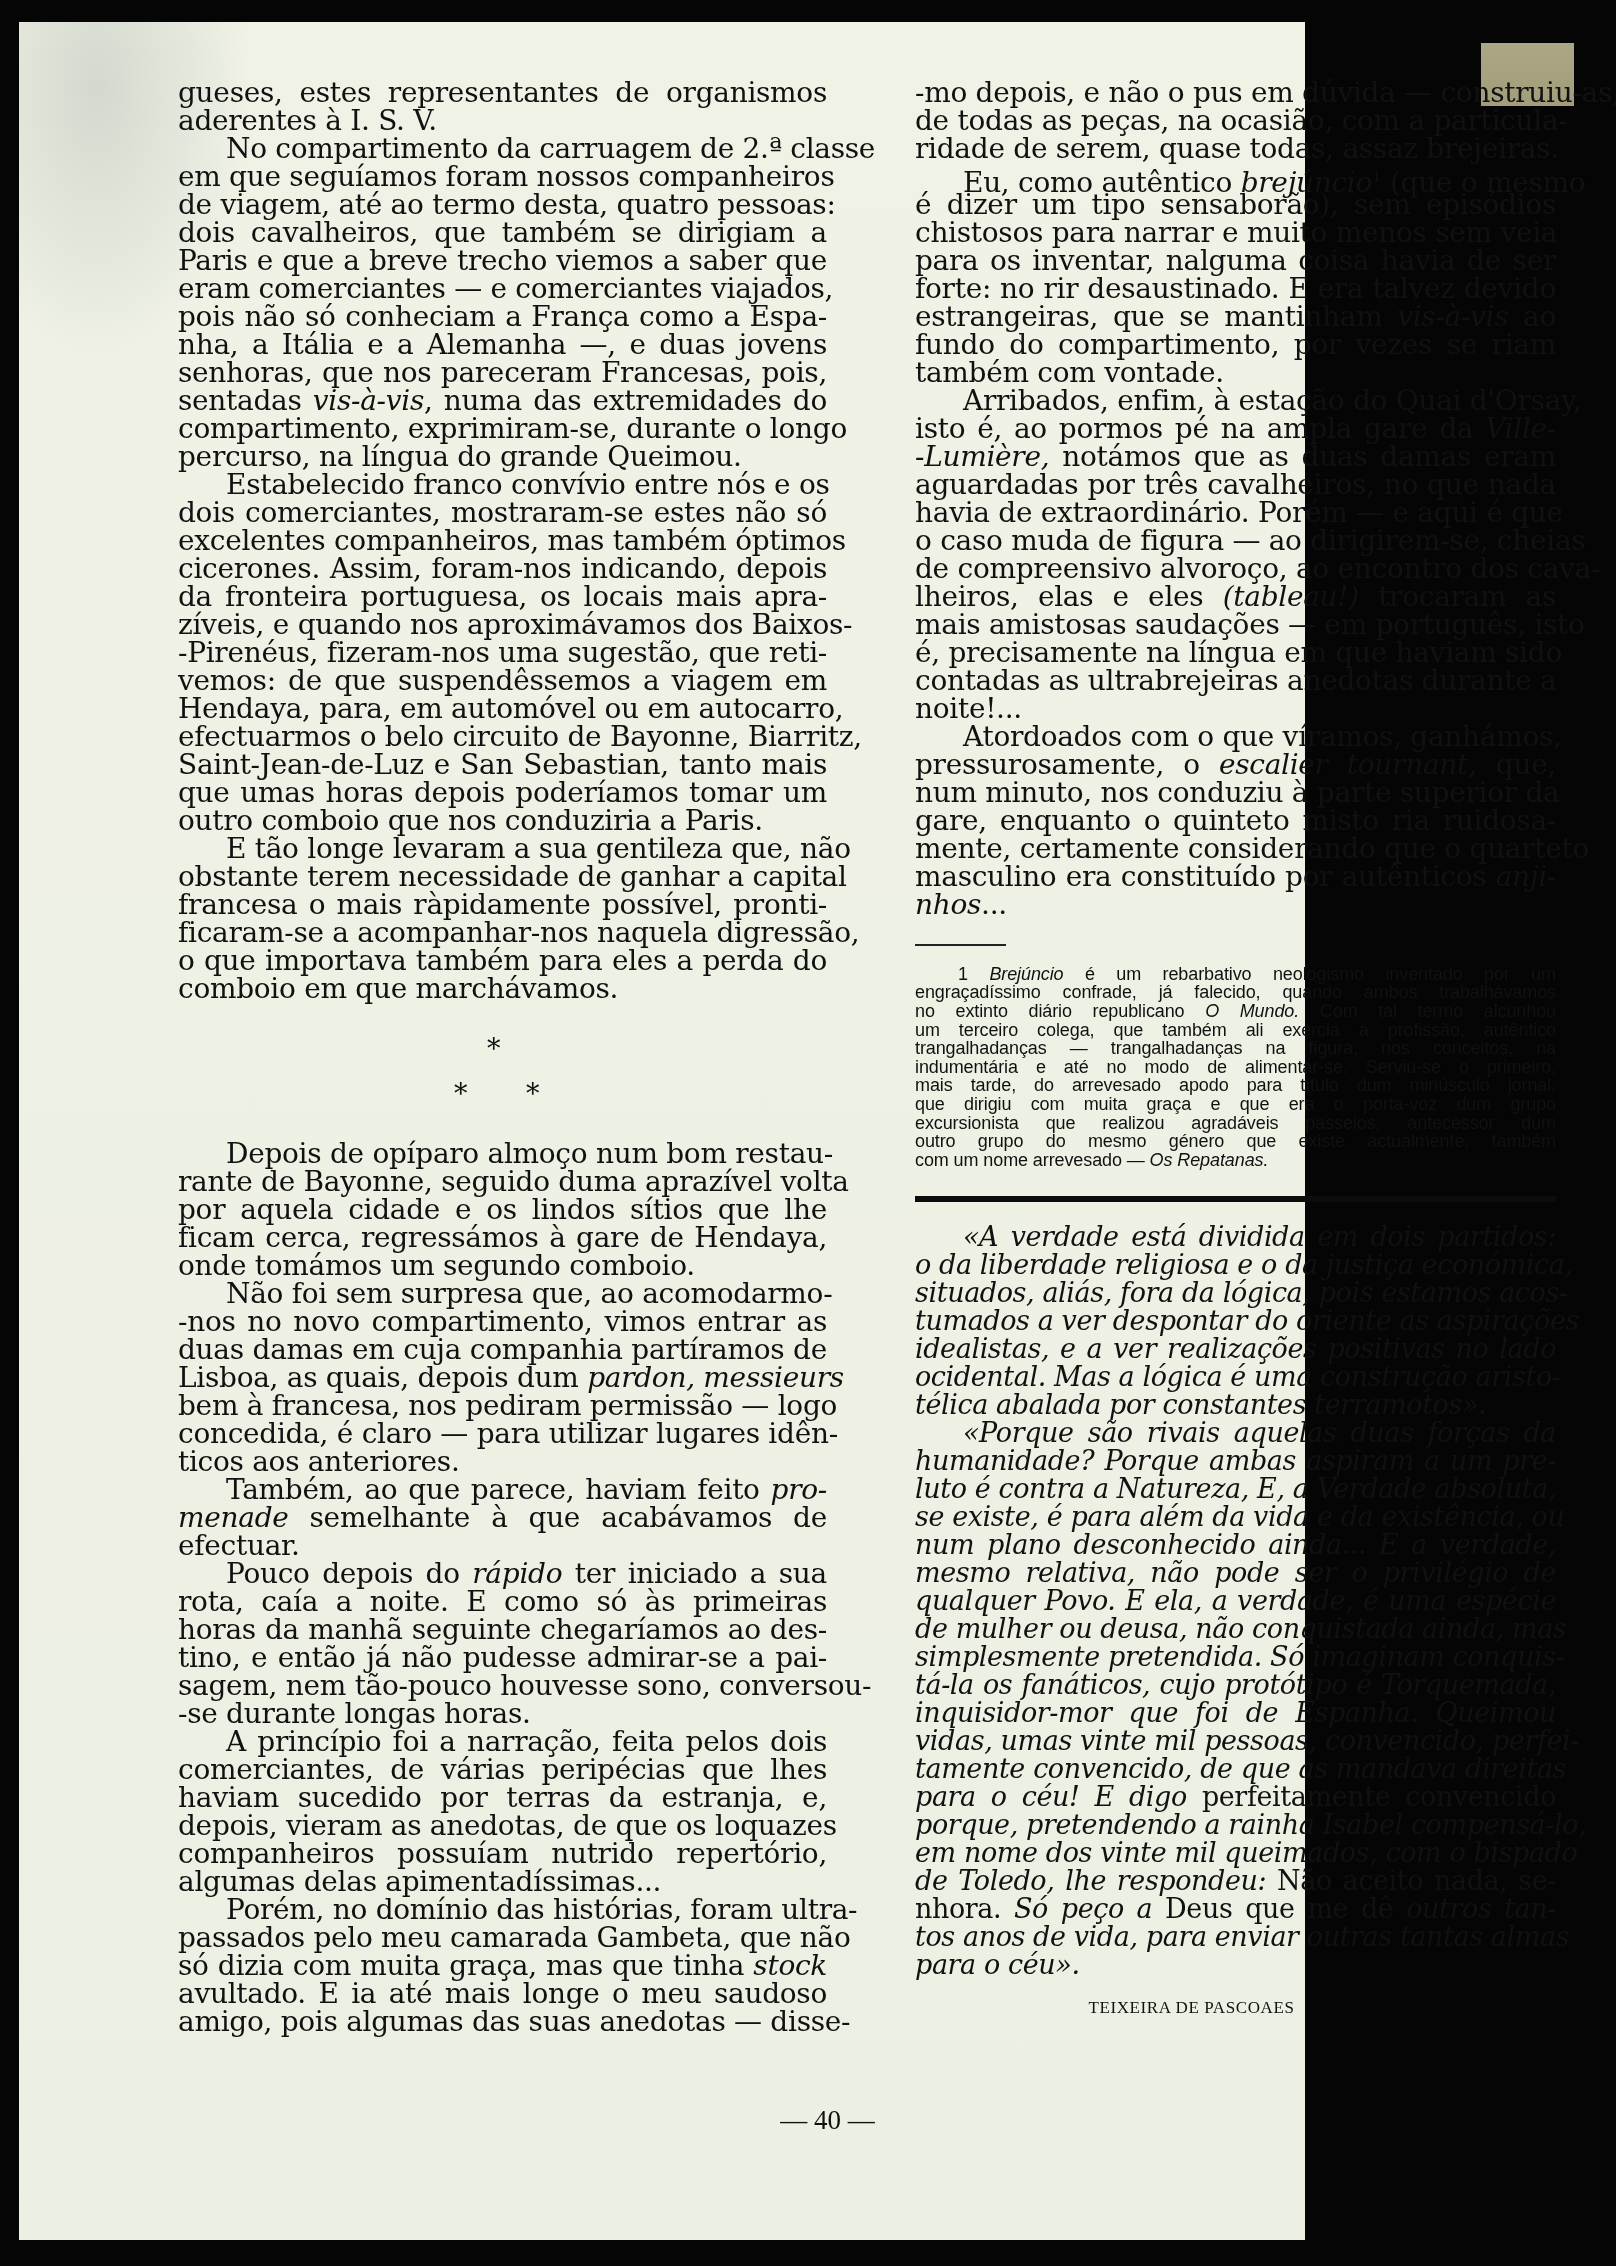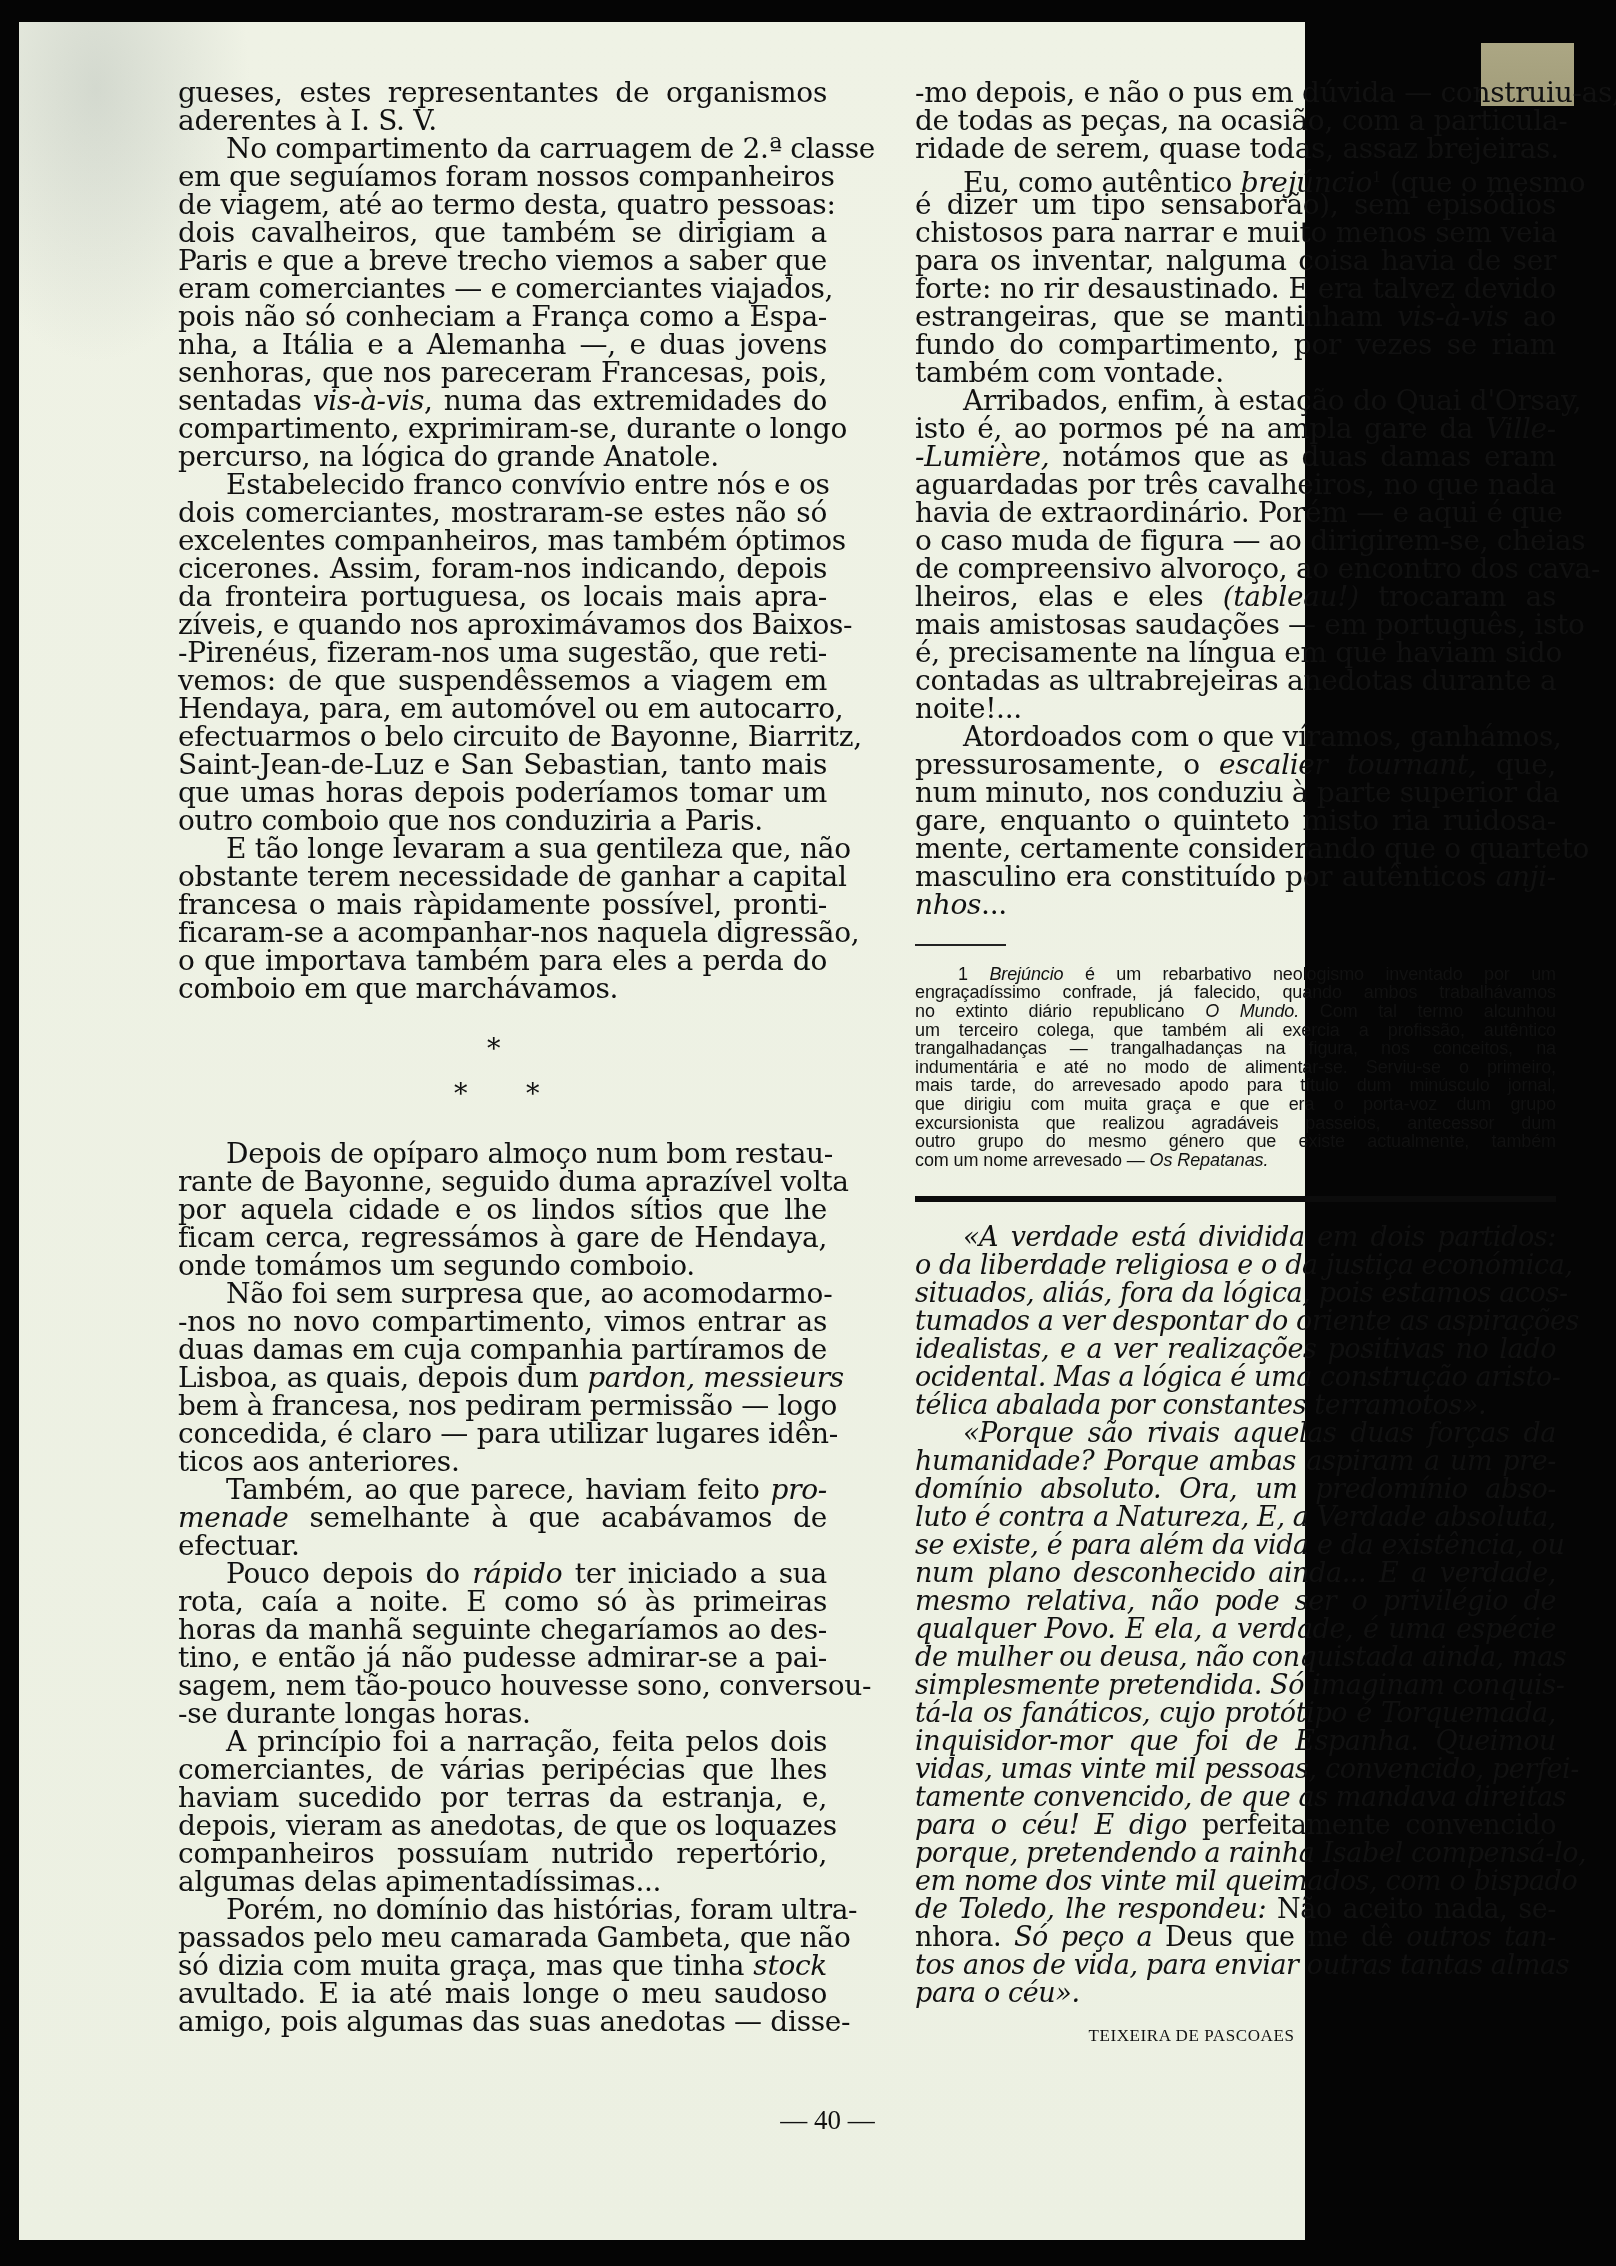--- a/index.html
+++ b/index.html
@@ -69,21 +69,21 @@
         <span class="line">dois cavalheiros, que também se dirigiam a</span>
         <span class="line">Paris e que a breve trecho viemos a saber que</span>
         <span class="line">eram comerciantes — e comerciantes viajados,</span>
         <span class="line">pois não só conheciam a França como a Espa-</span>
         <span class="line">nha, a Itália e a Alemanha —, e duas jovens</span>
         <span class="line">senhoras, que nos pareceram Francesas, pois,</span>
       </div>
     <span class="line"><span>sentadas </span><i>vis-à-vis</i><span>, numa das extremidades do</span></span>
     <div id="L2c">
         <span class="line">compartimento, exprimiram-se, durante o longo</span>
-        <span class="line last">percurso, na lógica do grande Anatole.</span>
+        <span class="line last">percurso, na língua do grande Queimou.</span>
       </div>
     <div id="L3">
         <span class="line indent">Estabelecido franco convívio entre nós e os</span>
         <span class="line">dois comerciantes, mostraram-se estes não só</span>
         <span class="line">excelentes companheiros, mas também óptimos</span>
         <span class="line">cicerones.  Assim, foram-nos indicando, depois</span>
         <span class="line">da fronteira portuguesa, os locais mais apra-</span>
         <span class="line">zíveis, e quando nos aproximávamos dos Baixos-</span>
         <span class="line">-Pirenéus, fizeram-nos uma sugestão, que reti-</span>
         <span class="line">vemos: de que suspendêssemos a viagem em</span>
@@ -225,21 +225,20 @@
           <span class="line">o da liberdade religiosa e o da justiça económica,</span>
           <span class="line">situados, aliás, fora da lógica, pois estamos acos-</span>
           <span class="line">tumados a ver despontar do oriente as aspirações</span>
           <span class="line">idealistas, e a ver realizações positivas no lado</span>
           <span class="line">ocidental. Mas a lógica é uma construção aristo-</span>
           <span class="line last">télica abalada por constantes terramotos».</span>
         </div>
       <div id="Q2">
           <span class="line indent">«Porque são rivais aquelas duas forças da</span>
           <span class="line">humanidade?  Porque ambas aspiram a um pre-</span>
-          <span class="line">domínio absoluto.  Ora, um predomínio abso-</span>
           <span class="line">luto é contra a Natureza,  E, a Verdade absoluta,</span>
           <span class="line">se existe, é para além da vida e da existência, ou</span>
           <span class="line">num plano desconhecido ainda...  E a verdade,</span>
           <span class="line">mesmo relativa, não pode ser o privilégio de</span>
           <span class="line">qualquer Povo.  E ela, a verdade, é uma espécie</span>
           <span class="line">de mulher ou deusa, não conquistada ainda, mas</span>
           <span class="line">simplesmente pretendida.  Só imaginam conquis-</span>
           <span class="line">tá-la os fanáticos, cujo protótipo é Torquemada,</span>
           <span class="line">inquisidor-mor que foi de Espanha.  Queimou</span>
           <span class="line">vidas, umas vinte mil pessoas, convencido, perfei-</span>

